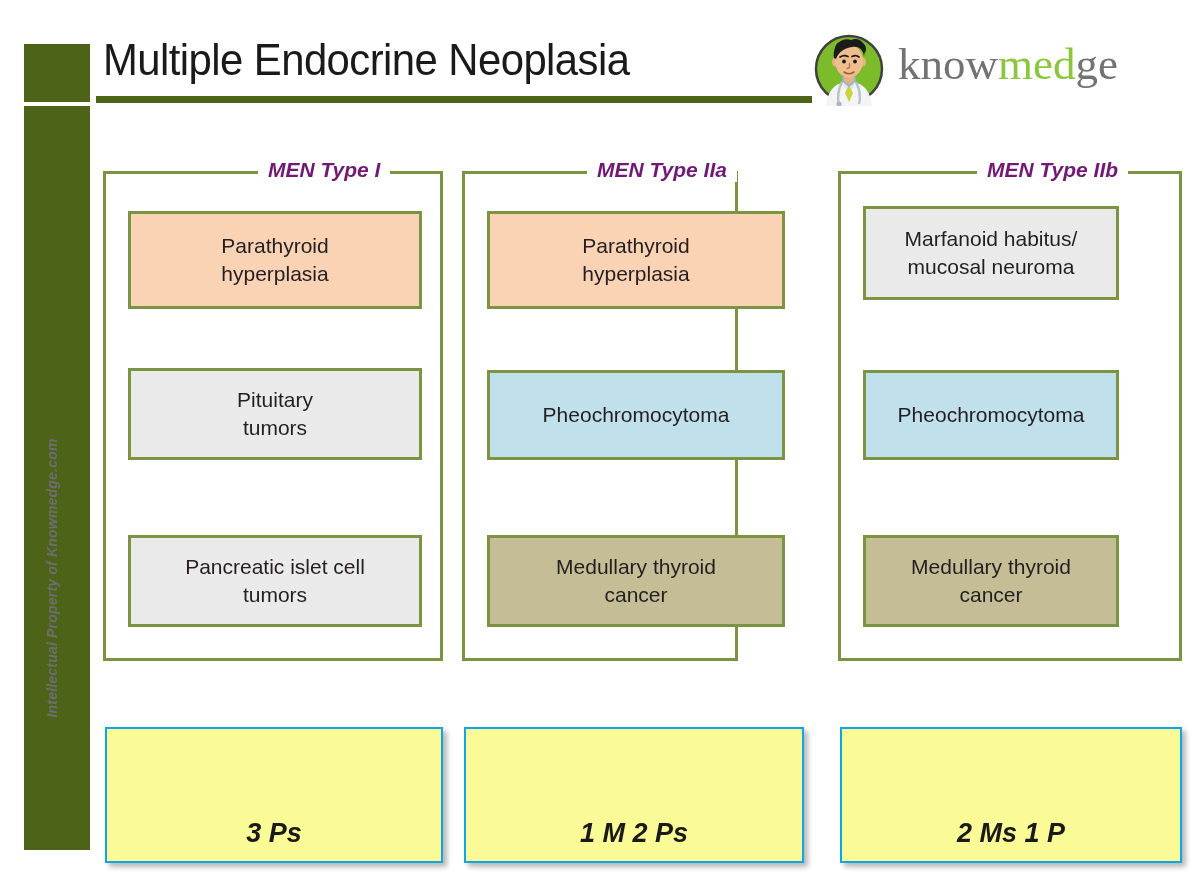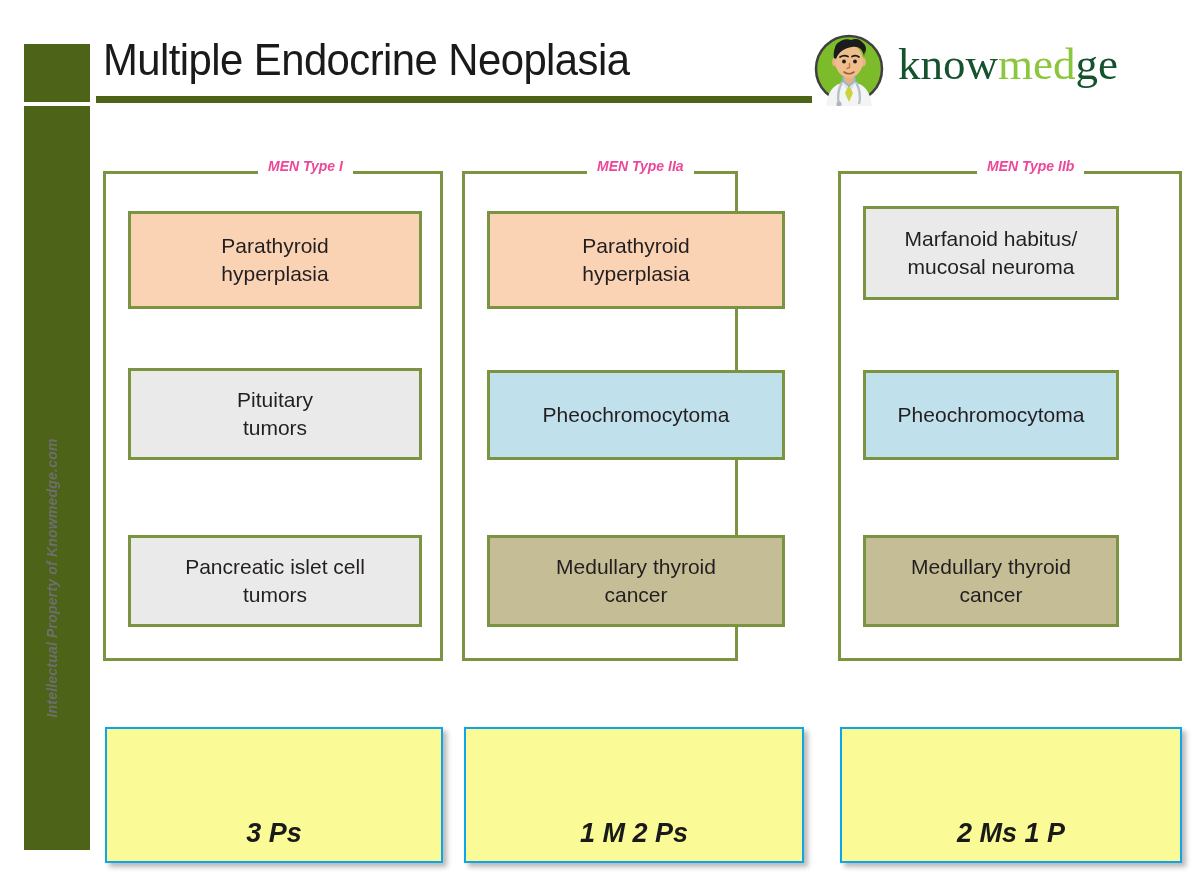--- a/index.html
+++ b/index.html
@@ -45,40 +45,40 @@
   }
 
   
   .logo{position:absolute;left:812px;top:28px;width:340px;height:78px;}
   .logo-badge{position:absolute;left:0;top:4px;width:74px;height:74px;}
   .logo-word{
     position:absolute;left:86px;top:14px;
     font-family:"Liberation Serif","DejaVu Serif",serif;
     font-size:45px;line-height:1;white-space:nowrap;
   }
-  .logo-word .k1,.logo-word .k3{color:#14532d;}
+  .logo-word .k1,.logo-word .k3{color:#737373;}
   .logo-word .k2{color:#8cc63e;}
 
   
   .group{
     position:absolute;top:171px;height:490px;
     border:3px solid #7b9442;
     background:#ffffff;
     box-sizing:border-box;
   }
   .g1{left:103px;width:340px;}
   .g2{left:462px;width:276px;}
   .g3{left:838px;width:344px;}
 
   .legend{
     position:absolute;top:-16px;
     background:#ffffff;
     padding:0 10px;
-    font-size:14px;font-style:italic;font-weight:bold;
-    color:#ec4899;white-space:nowrap;
+    font-size:21px;font-style:italic;font-weight:bold;
+    color:#701a75;white-space:nowrap;
   }
   .l1{left:152px;}
   .l2{left:122px;}
   .l3{left:136px;}
 
   
   .cbox{
     position:absolute;
     border:3px solid #7b9442;
     box-sizing:border-box;

